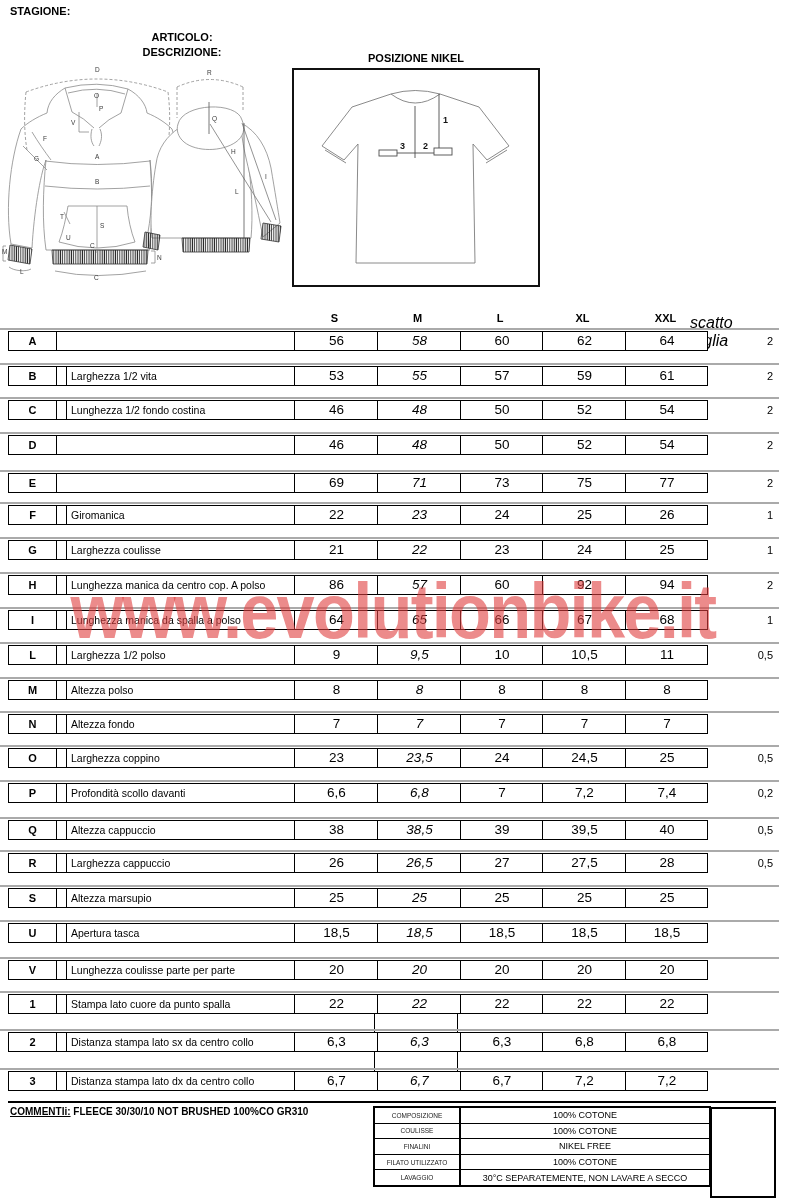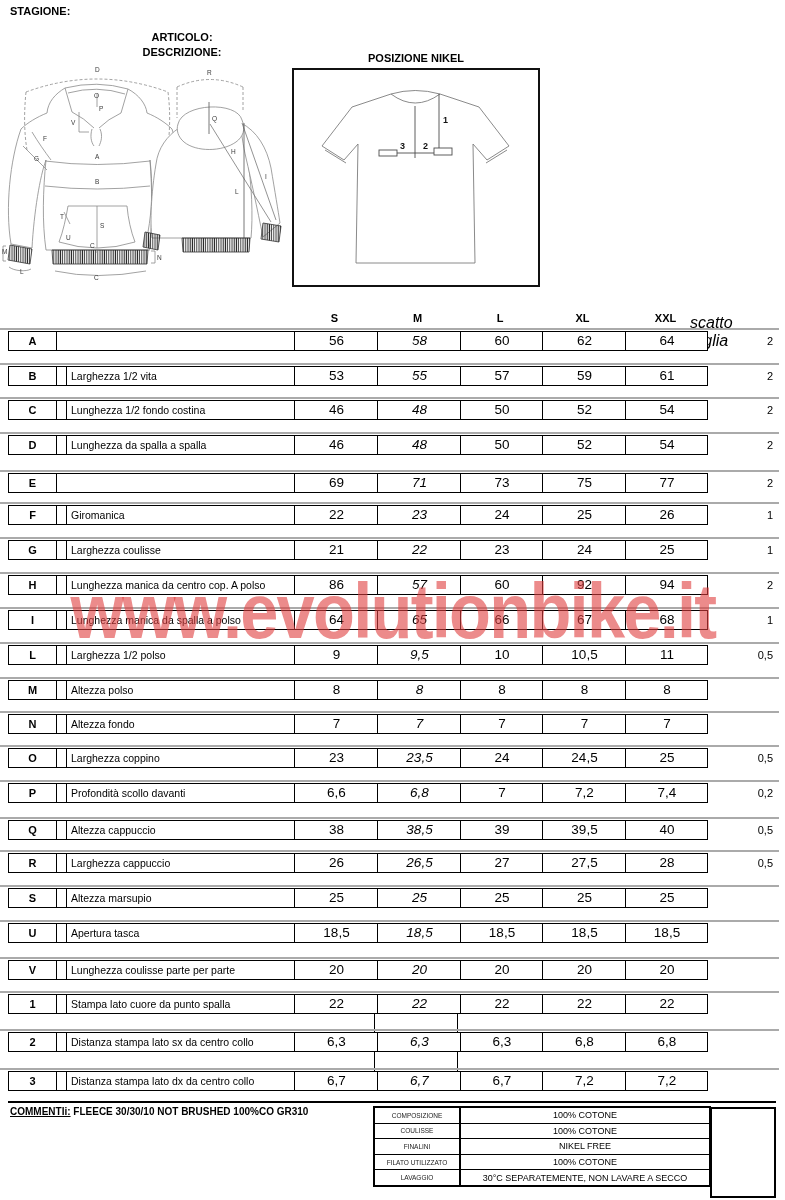--- a/index.html
+++ b/index.html
@@ -260,21 +260,20 @@
     <div class="val v0">46</div>
     <div class="val v1">48</div>
     <div class="val v2">50</div>
     <div class="val v3">52</div>
     <div class="val v4">54</div>
     <div class="scatto">2</div>
   </div>
     <div class="grayline" style="top: 432px;"></div>
     <div class="row" style="top: 435px;">
     <div class="code">D</div>
-    <div class="desc">Lunghezza da spalla a spalla</div>
     <div class="val v0">46</div>
     <div class="val v1">48</div>
     <div class="val v2">50</div>
     <div class="val v3">52</div>
     <div class="val v4">54</div>
     <div class="scatto">2</div>
   </div>
     <div class="grayline" style="top: 470px;"></div>
     <div class="row" style="top: 473px;">
     <div class="code">E</div>

